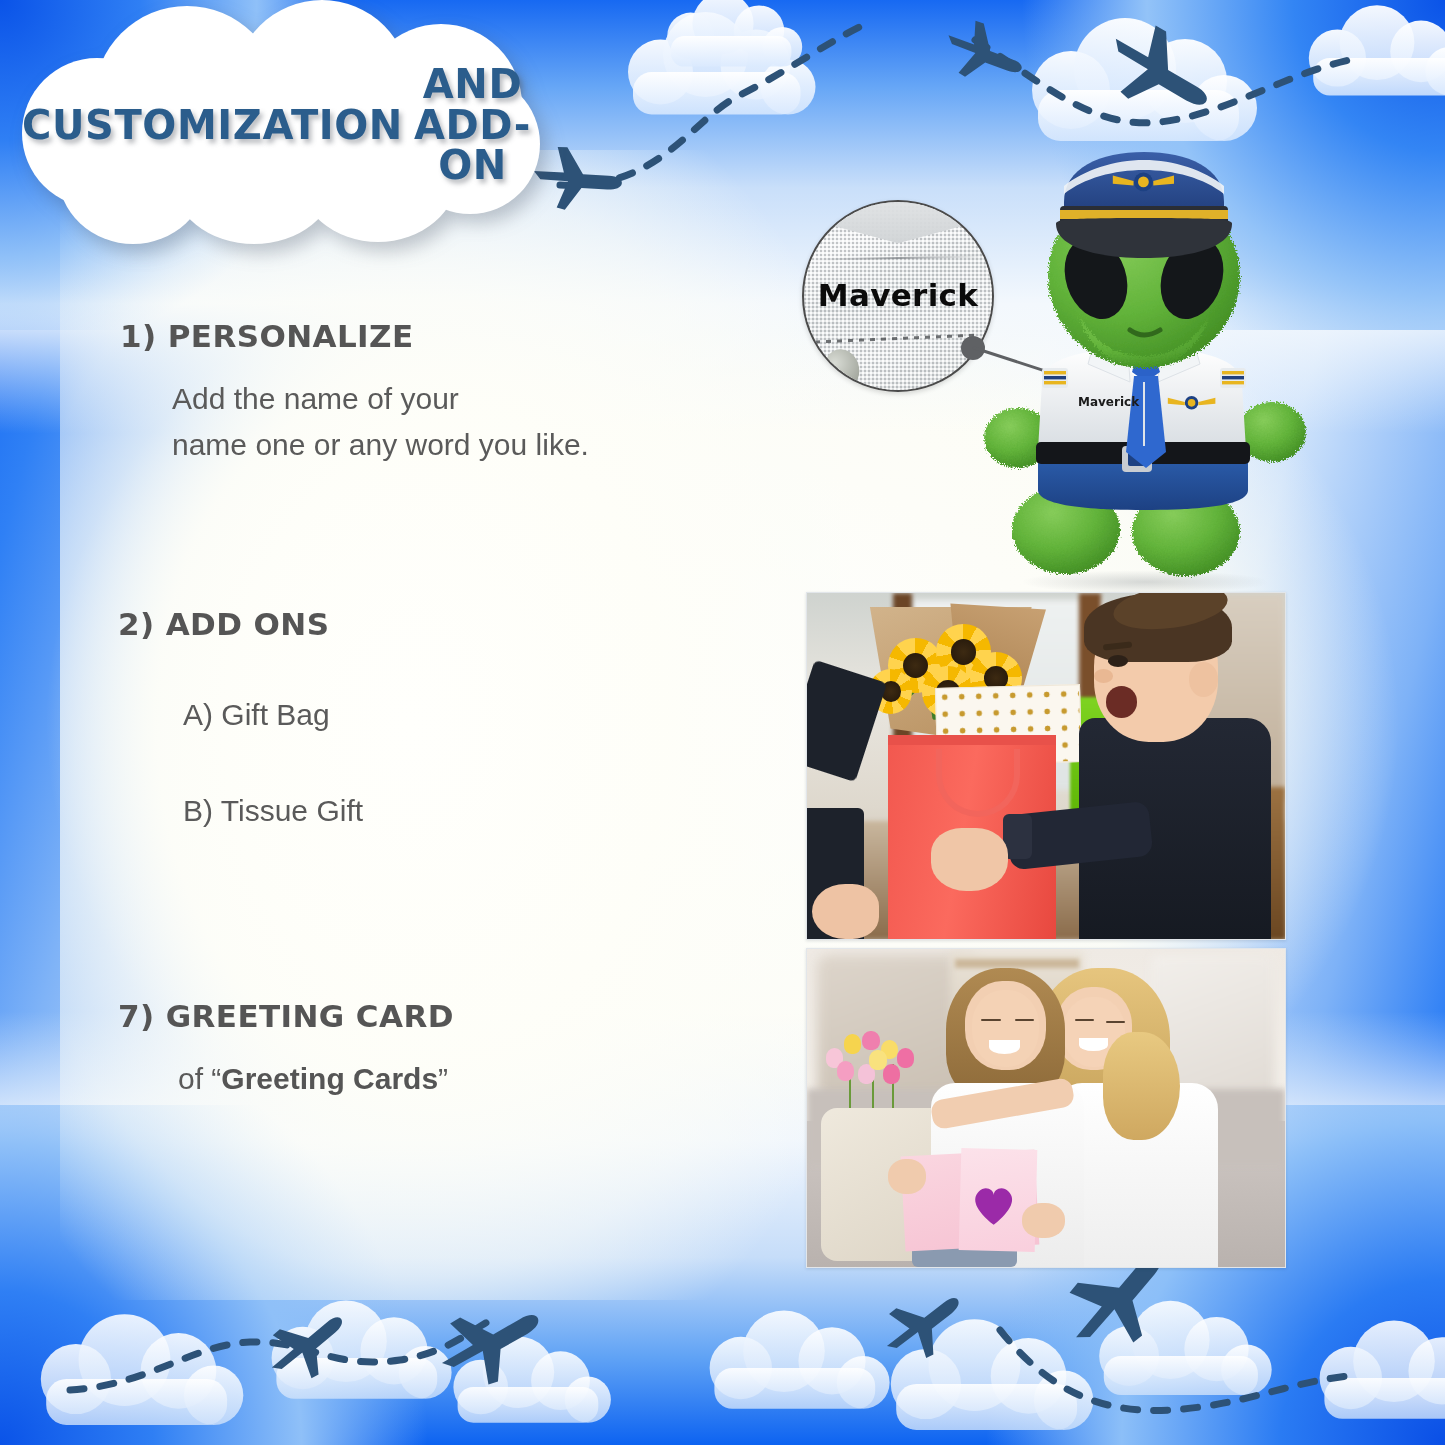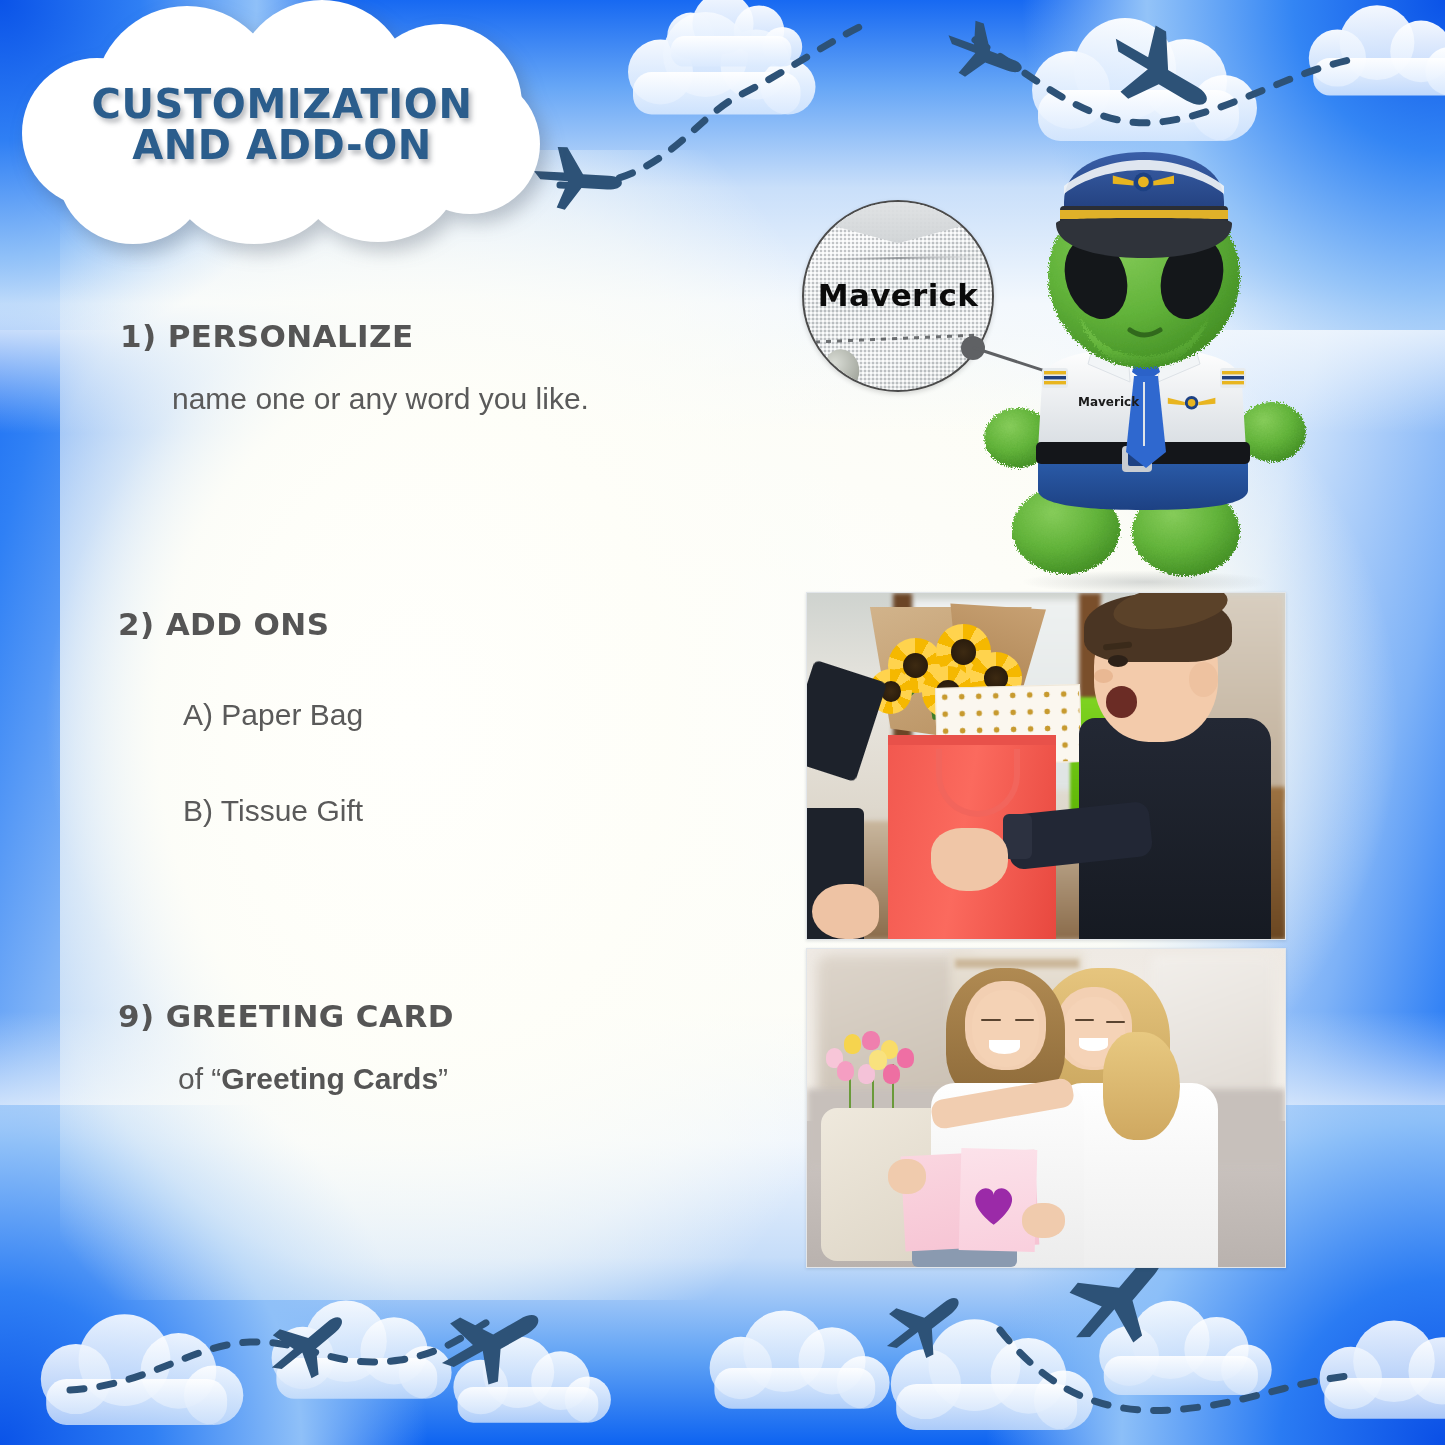--- a/index.html
+++ b/index.html
@@ -47,21 +47,21 @@
   .decor{position:absolute;inset:0;pointer-events:none;}
 
   
   .title-cloud{
     position:absolute;left:22px;top:6px;width:520px;height:238px;
     filter:drop-shadow(7px 9px 9px rgba(70,80,95,0.30));
   }
   .title-cloud .lobe{position:absolute;background:#ffffff;border-radius:50%;}
   .title-text{
     position:absolute;left:22px;top:6px;width:520px;height:238px;
-    display:flex;flex-direction:column;align-items:center;justify-content:center;
+    display:flex;flex-direction:row;align-items:center;justify-content:center;
     z-index:4;
   }
   .title-text span{
     display:block;
     font-family:"DejaVu Sans", sans-serif;
     font-weight:bold;
     font-size:40px;
     line-height:1.02;
     letter-spacing:0.6px;
     color:#2b5d8c;
@@ -335,40 +335,41 @@
   <div class="title-text">
     <span>CUSTOMIZATION</span>
     <span>AND ADD-ON</span>
   </div>
 
   <div class="steps">
 
     <div class="step" style="left:120px;top:318px;">
       <div class="step-head">1) PERSONALIZE</div>
       <div class="step-body" style="margin-top:22px;margin-left:52px;">
+        <div>Add the name of your</div>
         <div>name one or any word you like.</div>
       </div>
     </div>
 
     <div class="step" style="left:118px;top:606px;">
       <div class="step-head">2) ADD ONS</div>
       <div style="margin-top:56px;margin-left:65px;">
         <div class="sub">
           <span>A)</span>
-          <span>Paper Bag</span>
+          <span>Gift Bag</span>
         </div>
         <div class="sub" style="margin-top:62px;">
           <span>B)</span>
           <span>Tissue Gift</span>
         </div>
       </div>
     </div>
 
     <div class="step" style="left:118px;top:998px;">
-      <div class="step-head">9) GREETING CARD</div>
+      <div class="step-head">7) GREETING CARD</div>
       <div class="step-body" style="margin-top:22px;margin-left:60px;">
         <div>
           <span>of “</span><b>Greeting Cards</b><span>”</span>
         </div>
       </div>
     </div>
   </div>
 
   <div class="product">
 

